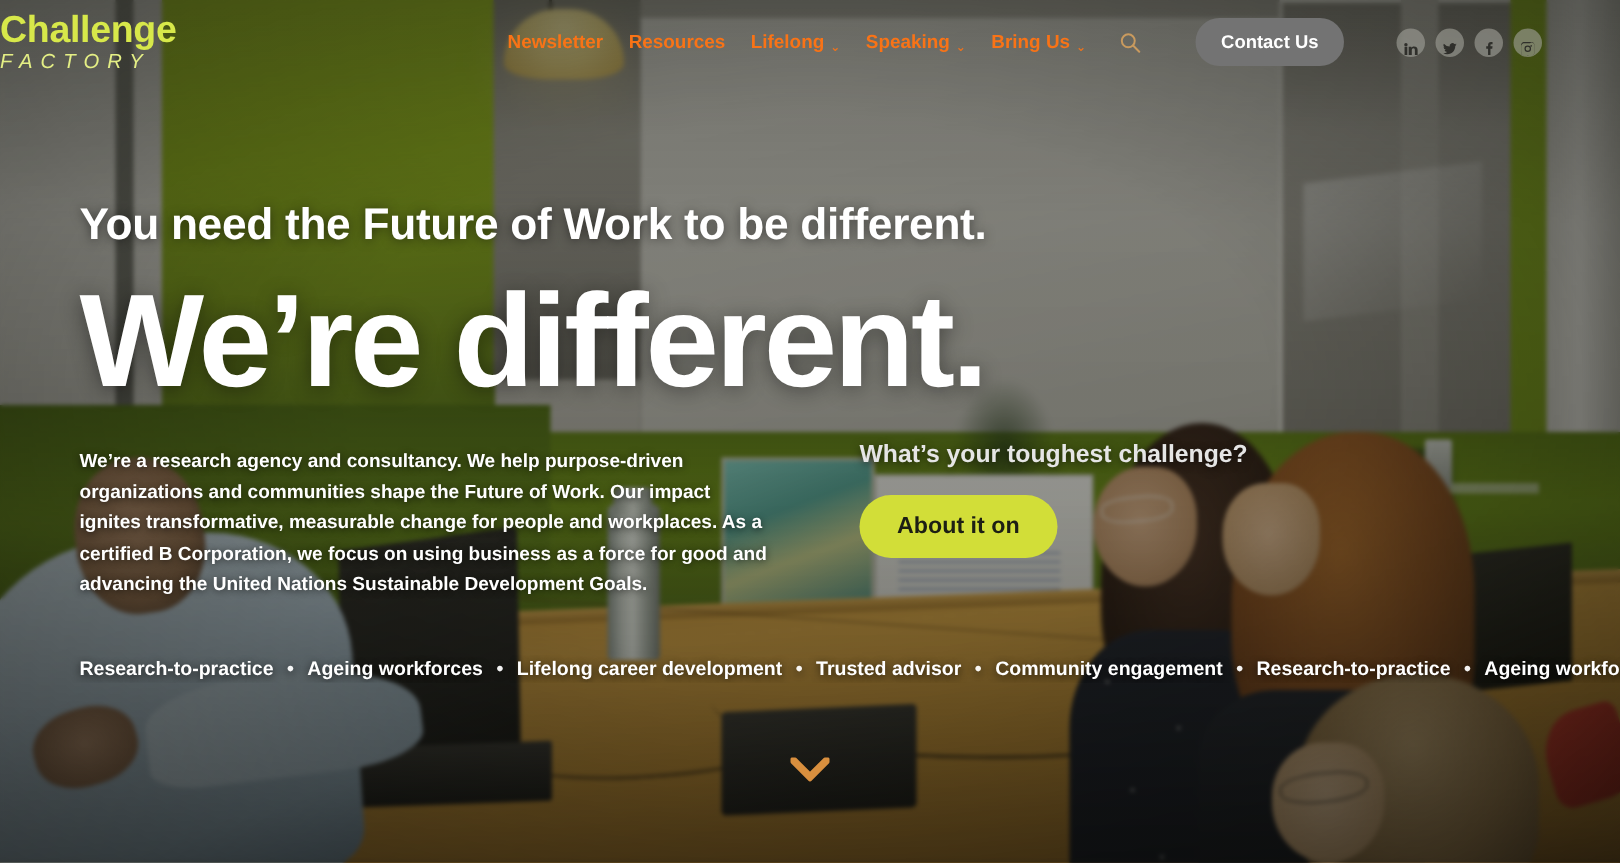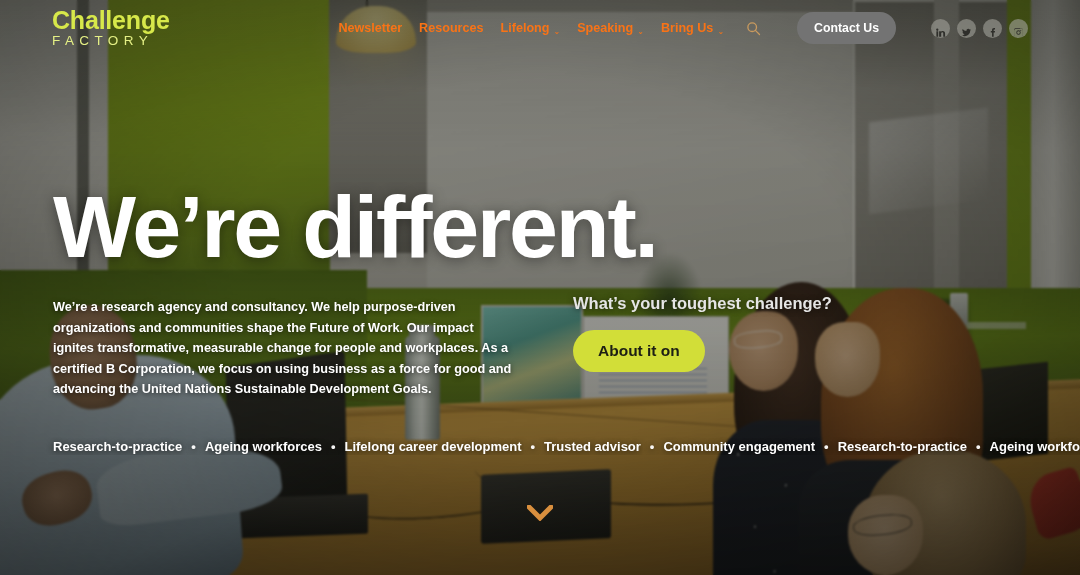--- a/index.html
+++ b/index.html
@@ -353,28 +353,28 @@
   .tint{
     position:absolute; inset:0;
     background:linear-gradient(180deg,rgba(22,24,18,.50) 0%,rgba(20,22,16,.40) 26%,rgba(16,18,12,.42) 58%,rgba(10,11,8,.54) 100%);
   }
 
   
   .header{
     position:absolute; left:0; top:0; width:100%; height:56px;
     display:flex; align-items:center; z-index:30;
   }
-  .logo{ margin-left:52px; line-height:1; user-select:none; }
+  .logo{ line-height:1; user-select:none; }
   .logo .l1{
     display:block; font-size:25px; font-weight:700; color:#d7e84a;
     letter-spacing:-.2px;
   }
   .logo .l2{
     display:block; font-size:13.5px; font-weight:400; color:#e4ef85;
-    letter-spacing:5.4px; margin-top:1px;
+    letter-spacing:5.4px; margin-top:1px;font-style:italic;
   }
   .nav{
     margin-left:auto; display:flex; align-items:center; gap:17px;
     font-size:12.6px; color:#f2f2ef; font-weight:600;
   }
   .nav a{ color:#f97316; text-decoration:none; white-space:nowrap; display:flex; align-items:flex-end; gap:4px; }
   .caret{ font-size:8px; opacity:.9; position:relative; top:1px; }
   .search-ico{ margin-left:5px; color:#c99a5e; font-size:15px; display:block; }
   .contact-btn{
     margin-left:19px; background:#737373; color:#fff; border:none;
@@ -561,20 +561,21 @@
         <a class="soc" href="#">
           <svg viewBox="0 0 24 24">
               <path d="M12 2.2c3.2 0 3.6 0 4.9.07 1.2.06 1.8.25 2.2.42.56.22.96.48 1.38.9.42.42.68.82.9 1.38.17.4.36 1 .42 2.2.07 1.3.07 1.7.07 4.9s0 3.6-.07 4.9c-.06 1.2-.25 1.8-.42 2.2-.22.56-.48.96-.9 1.38-.42.42-.82.68-1.38.9-.4.17-1 .36-2.2.42-1.3.07-1.7.07-4.9.07s-3.6 0-4.9-.07c-1.2-.06-1.8-.25-2.2-.42-.56-.22-.96-.48-1.38-.9-.42-.42-.68-.82-.9-1.38-.17-.4-.36-1-.42-2.2C2.2 15.6 2.2 15.2 2.2 12s0-3.6.07-4.9c.06-1.2.25-1.8.42-2.2.22-.56.48-.96.9-1.38.42-.42.82-.68 1.38-.9.4-.17 1-.36 2.2-.42C8.4 2.2 8.8 2.2 12 2.2zm0 1.8c-3.14 0-3.5 0-4.74.07-1.14.05-1.76.24-2.17.4-.55.21-.94.47-1.35.88-.41.41-.67.8-.88 1.35-.16.41-.35 1.03-.4 2.17C2.4 10.1 2.4 10.46 2.4 13.6v-1.2.0c0 3.14 0 3.5.07 4.74.05 1.14.24 1.76.4 2.17.21.55.47.94.88 1.35.41.41.8.67 1.35.88.41.16 1.03.35 2.17.4 1.24.07 1.6.07 4.74.07s3.5 0 4.74-.07c1.14-.05 1.76-.24 2.17-.4.55-.21.94-.47 1.35-.88.41-.41.67-.8.88-1.35.16-.41.35-1.03.4-2.17.07-1.24.07-1.6.07-4.74s0-3.5-.07-4.74c-.05-1.14-.24-1.76-.4-2.17a3.6 3.6 0 0 0-.88-1.35 3.6 3.6 0 0 0-1.35-.88c-.41-.16-1.03-.35-2.17-.4C15.5 4 15.14 4 12 4zm0 3.2a4.8 4.8 0 1 1 0 9.6 4.8 4.8 0 0 1 0-9.6zm0 1.8a3 3 0 1 0 0 6 3 3 0 0 0 0-6zm5-2.3a1.12 1.12 0 1 1 0 2.25 1.12 1.12 0 0 1 0-2.25z"></path>
             </svg>
         </a>
       </span>
     </nav>
   </div>
 
   <div class="content">
+    <div class="h-sub">You need the Future of Work to be different.</div>
     <div class="h-main">We’re different.</div>
     <p class="lede">We’re a research agency and consultancy. We help purpose-driven organizations and communities shape the Future of Work. Our impact ignites transformative, measurable change for people and workplaces. As a certified B Corporation, we focus on using business as a force for good and advancing the United Nations Sustainable Development Goals.</p>
 
     <div class="cta">
       <div class="cta-q">What’s your toughest challenge?</div>
       <button class="cta-btn">About it on</button>
     </div>
 
     <div class="ticker">
       <div class="ticker-inner" id="ticker-inner"><span>Research-to-practice</span><span class="sep">•</span><span>Ageing workforces</span><span class="sep">•</span><span>Lifelong career development</span><span class="sep">•</span><span>Trusted advisor</span><span class="sep">•</span><span>Community engagement</span><span class="sep">•</span><span>Research-to-practice</span><span class="sep">•</span><span>Ageing workforces</span></div>

